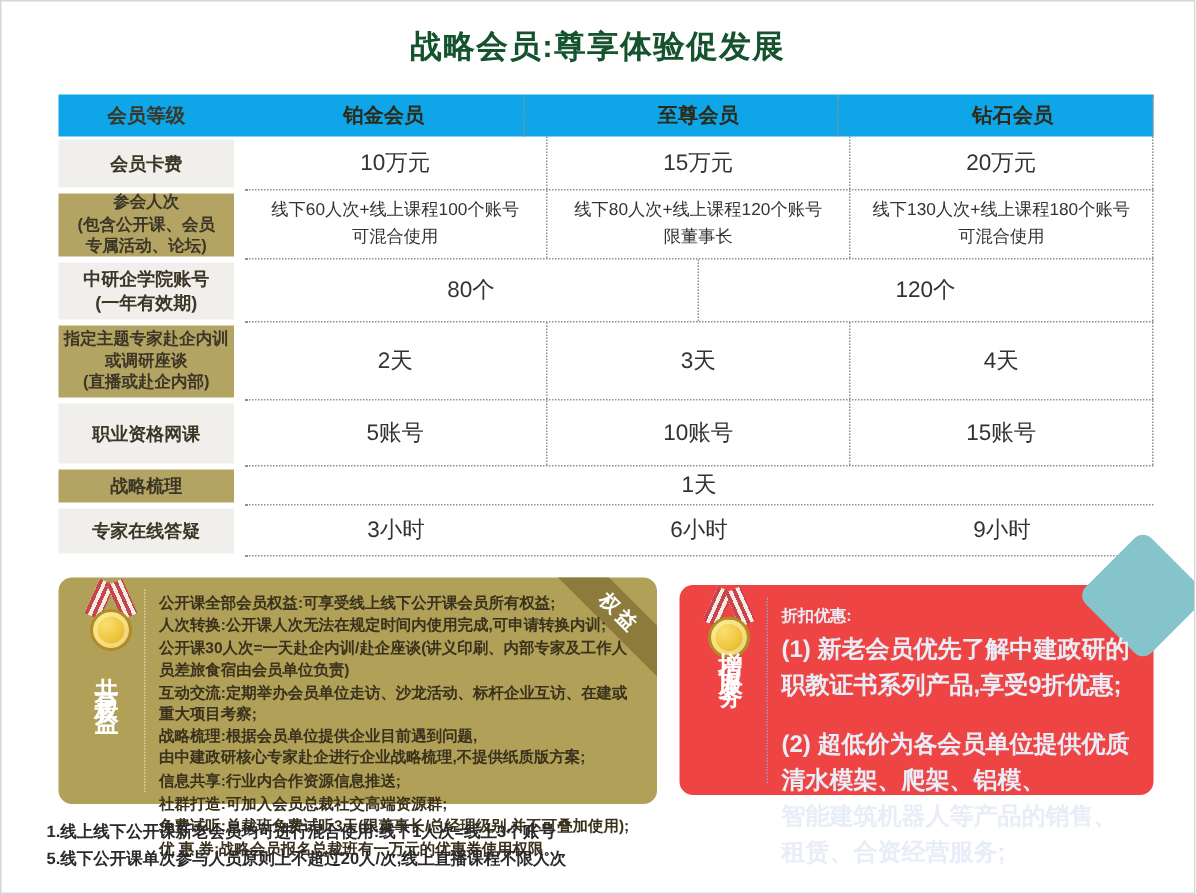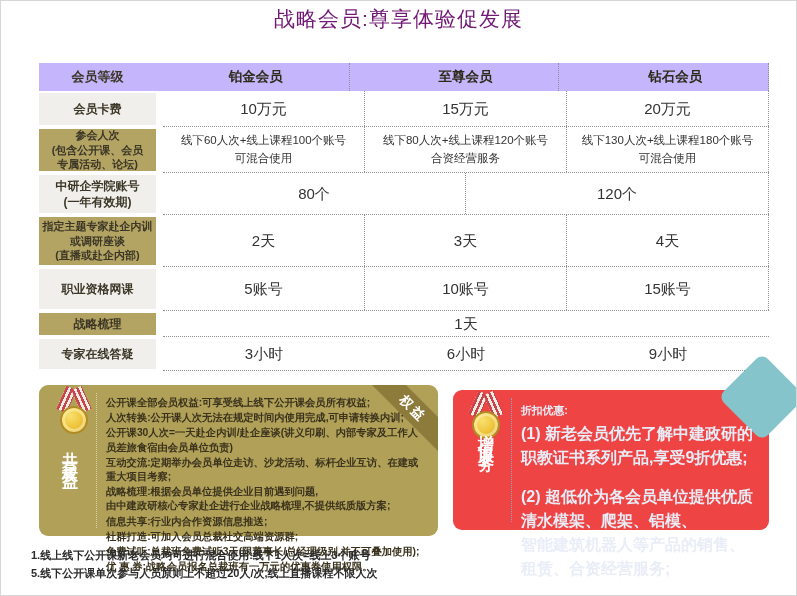--- a/index.html
+++ b/index.html
@@ -3,22 +3,22 @@
 <meta charset="utf-8">
 <style>
   * { margin:0; padding:0; box-sizing:border-box; }
   html,body { background:#fff; }
   body { font-family:"Liberation Sans","DejaVu Sans",sans-serif; }
   .page {
     position:relative; width:797px; height:596px;
     background:#fff; border:1px solid #d6d6d6; overflow:hidden;
   }
   .page-title {
-    position:absolute; top:4px; left:0; width:100%;
-    text-align:center; font-size:21px; font-weight:normal; color:#701a75;
+    position:absolute; top:16px; left:0; width:100%;
+    text-align:center; font-size:21px; font-weight:bold; color:#14532d;
     letter-spacing:1px;
   }
   
   .mtable { position:absolute; left:38px; top:62px; width:730px; }
   .trow { display:flex; align-items:stretch; }
   .tlabel { width:117px; margin-right:7px; display:flex; }
   .tlabel-inner {
     flex:1; margin:2px 0; display:flex; align-items:center; justify-content:center;
     text-align:center; font-weight:bold; color:#3c3626; font-size:12px;
     line-height:1.35; white-space:pre-line;
@@ -28,21 +28,21 @@
   .lab-gray  { background:#f0efec; }
   .tdata { flex:1; display:flex; border-bottom:1px dotted #8f8f8f; }
   .tcell {
     flex:1; display:flex; align-items:center; justify-content:center;
     text-align:center; color:#333; font-size:15px; line-height:1.55;
     white-space:pre-line;
   }
   .vsep .tcell { border-right:1px dotted #8f8f8f; }
   .tcell.smallv { font-size:11.5px; }
   
-  .trow.thead { background:#c4b5fd; height:28px; }
+  .trow.thead { background:#0ea5e9; height:28px; }
   .trow.thead .tdata { border-bottom:none;gap:23px; }
   .trow.thead .tcell { font-weight:bold; color:#2e2a18; font-size:13.5px; }
   .trow.thead .tlabel-inner { margin:0; background:transparent; font-size:13px; }
   
   .panel { position:absolute; border-radius:9px; }
   .panel-benefits {
     left:38px; top:384px; width:399px; height:151px;
     background:#b0a058; color:#3a321c;
   }
   .panel-services {
@@ -140,21 +140,21 @@
     <div class="trow vsep" style="height:46px">
       <div class="tlabel">
           <div class="tlabel-inner small lab-olive">参会人次
 (包含公开课、会员
 专属活动、论坛)</div>
         </div>
       <div class="tdata">
         <div class="tcell smallv">线下60人次+线上课程100个账号
 可混合使用</div>
         <div class="tcell smallv">线下80人次+线上课程120个账号
-合资经营服务</div>
+限董事长</div>
         <div class="tcell smallv">线下130人次+线上课程180个账号
 可混合使用</div>
       </div>
     </div>
 
     <div class="trow vsep" style="height:42px">
       <div class="tlabel">
           <div class="tlabel-inner lab-gray">中研企学院账号
 (一年有效期)</div>
         </div>

